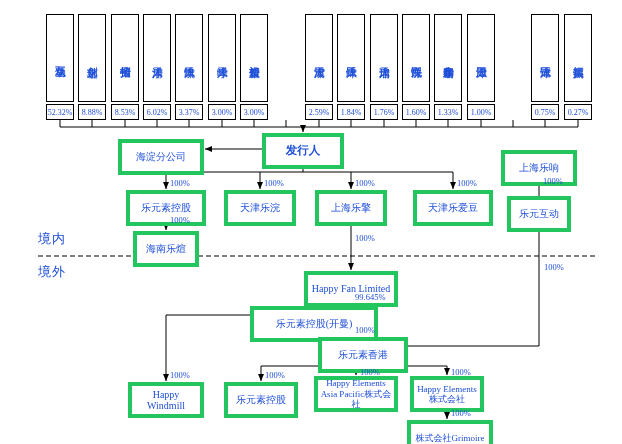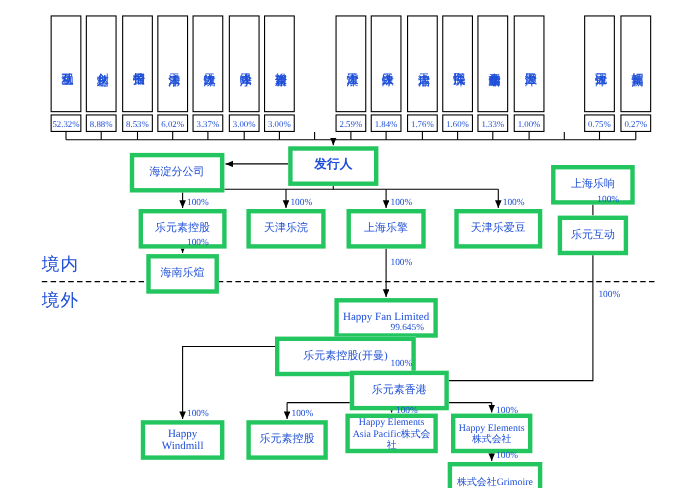--- a/index.html
+++ b/index.html
@@ -22,21 +22,21 @@
     font-size:8px; white-space:nowrap;
   }
   .node {
     position:absolute; border:4px solid #22c55e; background:#fff;
     display:flex; align-items:center; justify-content:center;
     text-align:center; font-size:10px; line-height:1.15; padding:14px 2px;
   }
   .node.bold { font-weight:bold; font-size:11.5px; }
   .node.small { font-size:9px; }
   .pctlab { position:absolute; font-size:8.5px; white-space:nowrap; }
-  .region { position:absolute; font-size:16px; letter-spacing:1px; }
+  .region { position:absolute; font-size:13px; letter-spacing:1px; }
 </style>
 </head>
 <body>
 
 <div class="stage">
 
   <svg class="wires" width="622" height="444" viewBox="0 0 622 444">
     <defs>
       <marker id="arr" viewBox="0 0 8 8" markerWidth="8" markerHeight="8" refX="7" refY="3" orient="auto" markerUnits="userSpaceOnUse">
         <path d="M0,0 L7,3 L0,6 Z" fill="#000" stroke="none"></path>

